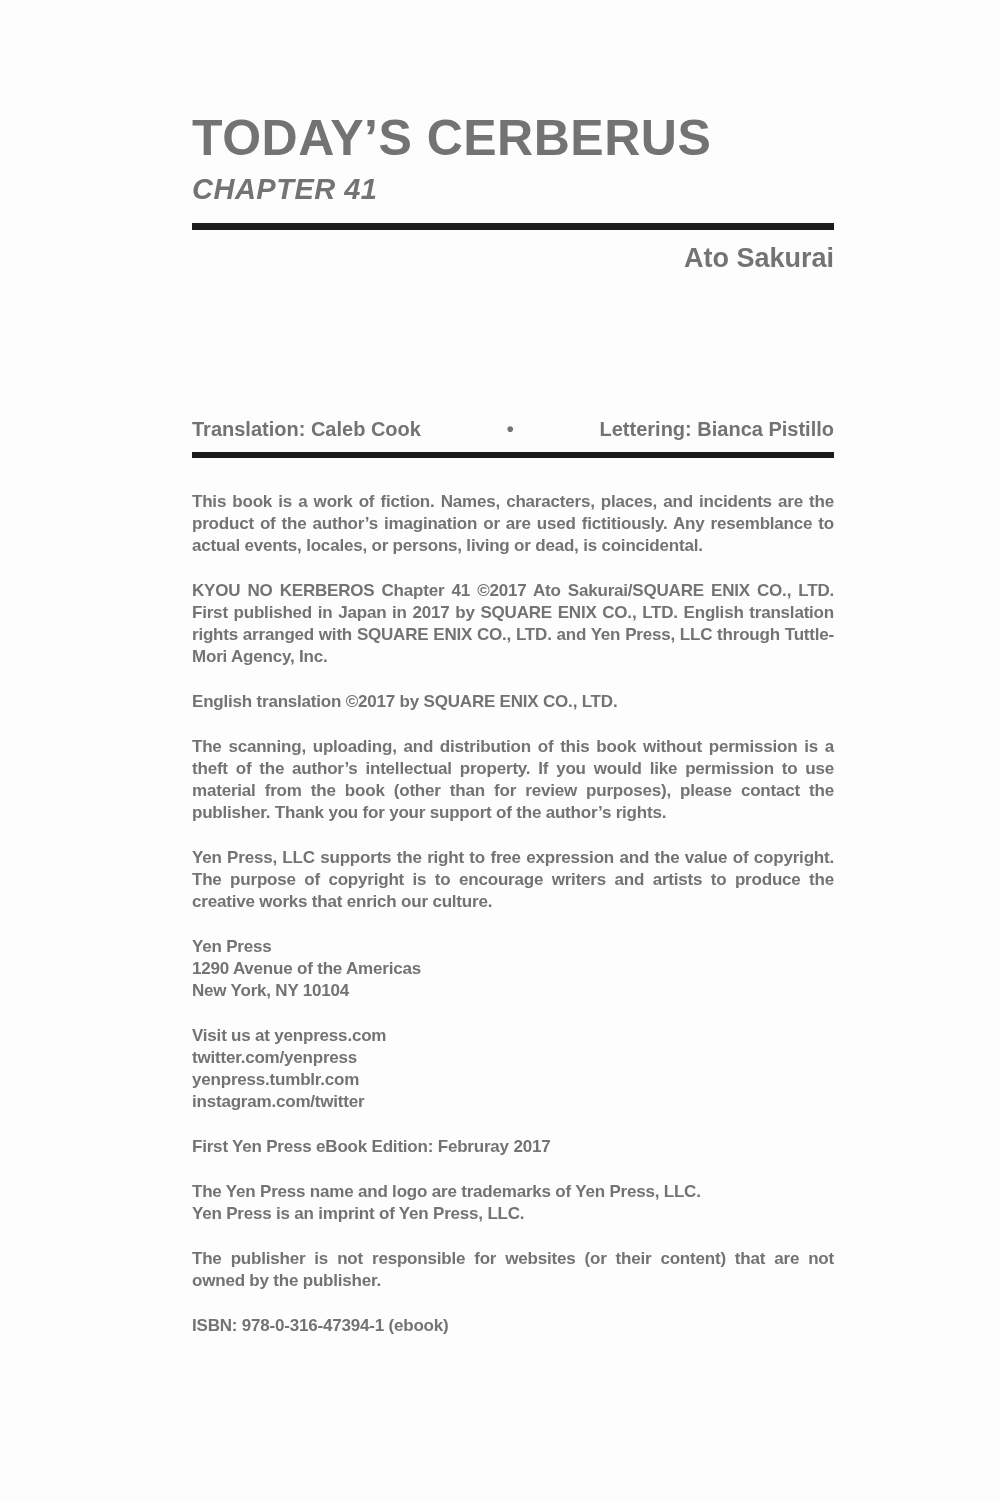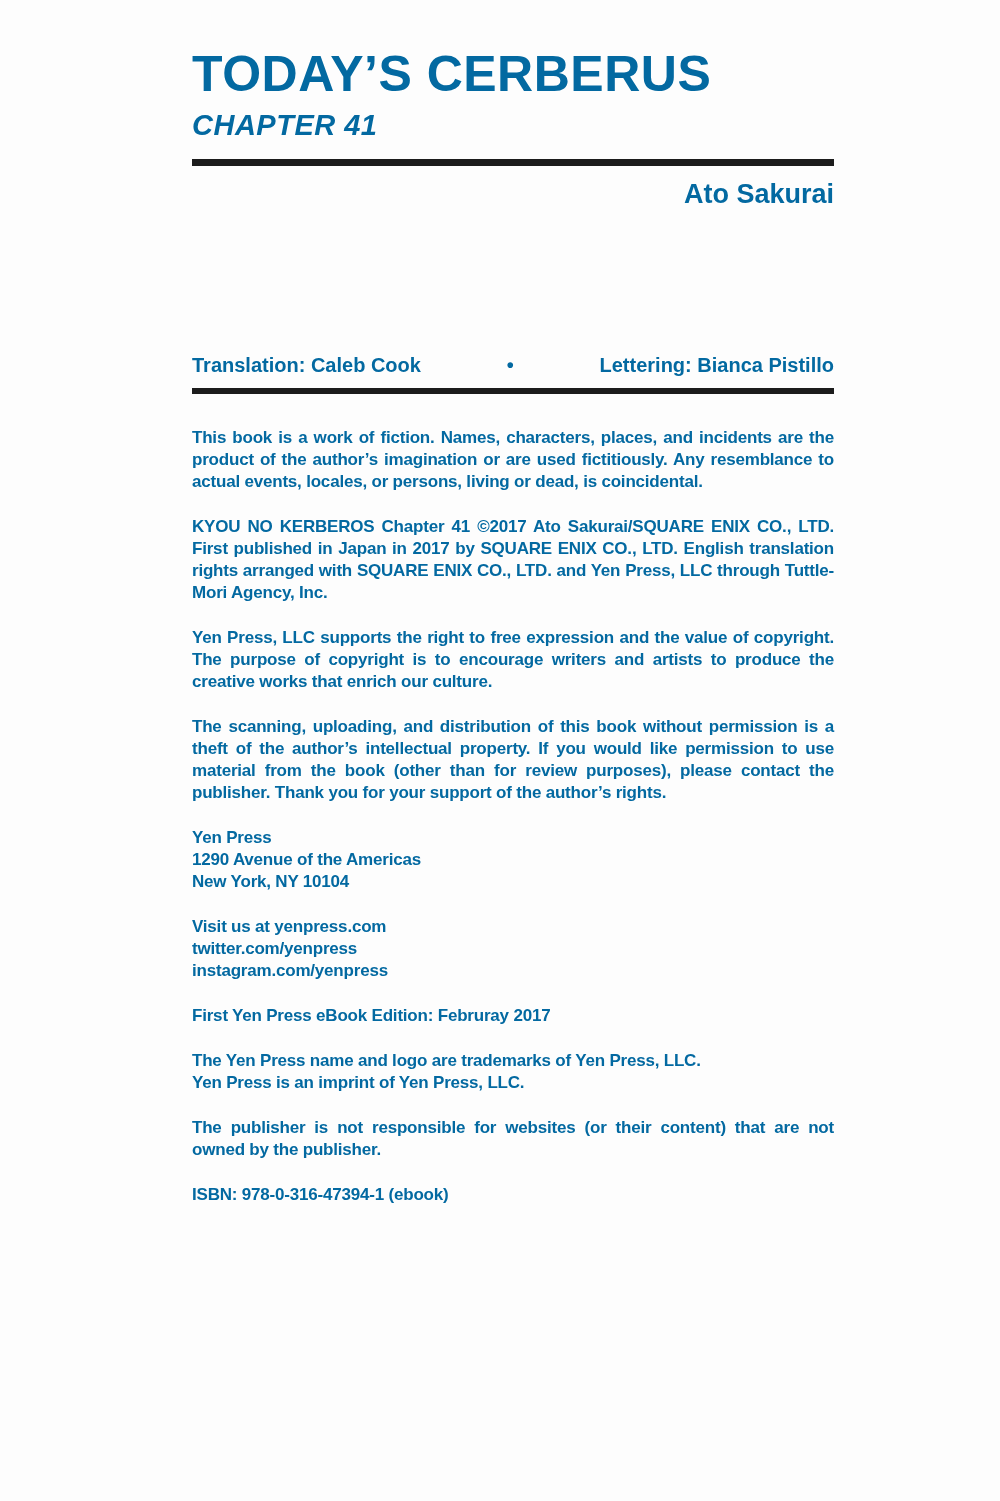--- a/index.html
+++ b/index.html
@@ -6,25 +6,25 @@
     margin: 0;
     padding: 0;
     background: #e8e8e8;
   }
   .page {
     position: relative;
     width: 1000px;
     height: 1501px;
     margin: 0 auto;
     background: #fdfdfd;
-    color: #0369a1;
+    color: #737373;
     font-family: "Liberation Sans", sans-serif;
     font-weight: bold;
     box-sizing: border-box;
-    padding: 48px 166px 0 192px;
+    padding: 112px 166px 0 192px;
     overflow: hidden;
   }
   .book-title {
     margin: 0;
     font-size: 50px;
     line-height: 53px;
     letter-spacing: 0.5px;
     white-space: nowrap;
   }
   .chapter {
@@ -96,35 +96,37 @@
     <span>•</span>
     <span>Lettering: Bianca Pistillo</span>
   </div>
 
   <hr class="rule rule-credits">
 
   <p class="para just first-para">This book is a work of fiction. Names, characters, places, and incidents are the product of the author’s imagination or are used fictitiously. Any resemblance to actual events, locales, or persons, living or dead, is coincidental.</p>
 
   <p class="para just">KYOU NO KERBEROS Chapter 41 ©2017 Ato Sakurai/SQUARE ENIX CO., LTD. First published in Japan in 2017 by SQUARE ENIX CO., LTD. English translation rights arranged with SQUARE ENIX CO., LTD. and Yen Press, LLC through Tuttle-Mori Agency, Inc.</p>
 
+  <p class="para">English translation ©2017 by SQUARE ENIX CO., LTD.</p>
+
+  <p class="para just">The scanning, uploading, and distribution of this book without permission is a theft of the author’s intellectual property. If you would like permission to use material from the book (other than for review purposes), please contact the publisher. Thank you for your support of the author’s rights.</p>
 
   <p class="para just">Yen Press, LLC supports the right to free expression and the value of copyright. The purpose of copyright is to encourage writers and artists to produce the creative works that enrich our culture.</p>
-
-  <p class="para just">The scanning, uploading, and distribution of this book without permission is a theft of the author’s intellectual property. If you would like permission to use material from the book (other than for review purposes), please contact the publisher. Thank you for your support of the author’s rights.</p>
 
   <div class="block">
     <span class="line">Yen Press</span>
     <span class="line">1290 Avenue of the Americas</span>
     <span class="line">New York, NY 10104</span>
   </div>
 
   <div class="block">
     <span class="line">Visit us at yenpress.com</span>
     <span class="line">twitter.com/yenpress</span>
-    <span class="line">instagram.com/yenpress</span>
+    <span class="line">yenpress.tumblr.com</span>
+    <span class="line">instagram.com/twitter</span>
   </div>
 
   <p class="para">First Yen Press eBook Edition: Februray 2017</p>
 
   <div class="block">
     <span class="line">The Yen Press name and logo are trademarks of Yen Press, LLC.</span>
     <span class="line">Yen Press is an imprint of Yen Press, LLC.</span>
   </div>
 
   <p class="para just">The publisher is not responsible for websites (or their content) that are not owned by the publisher.</p>

